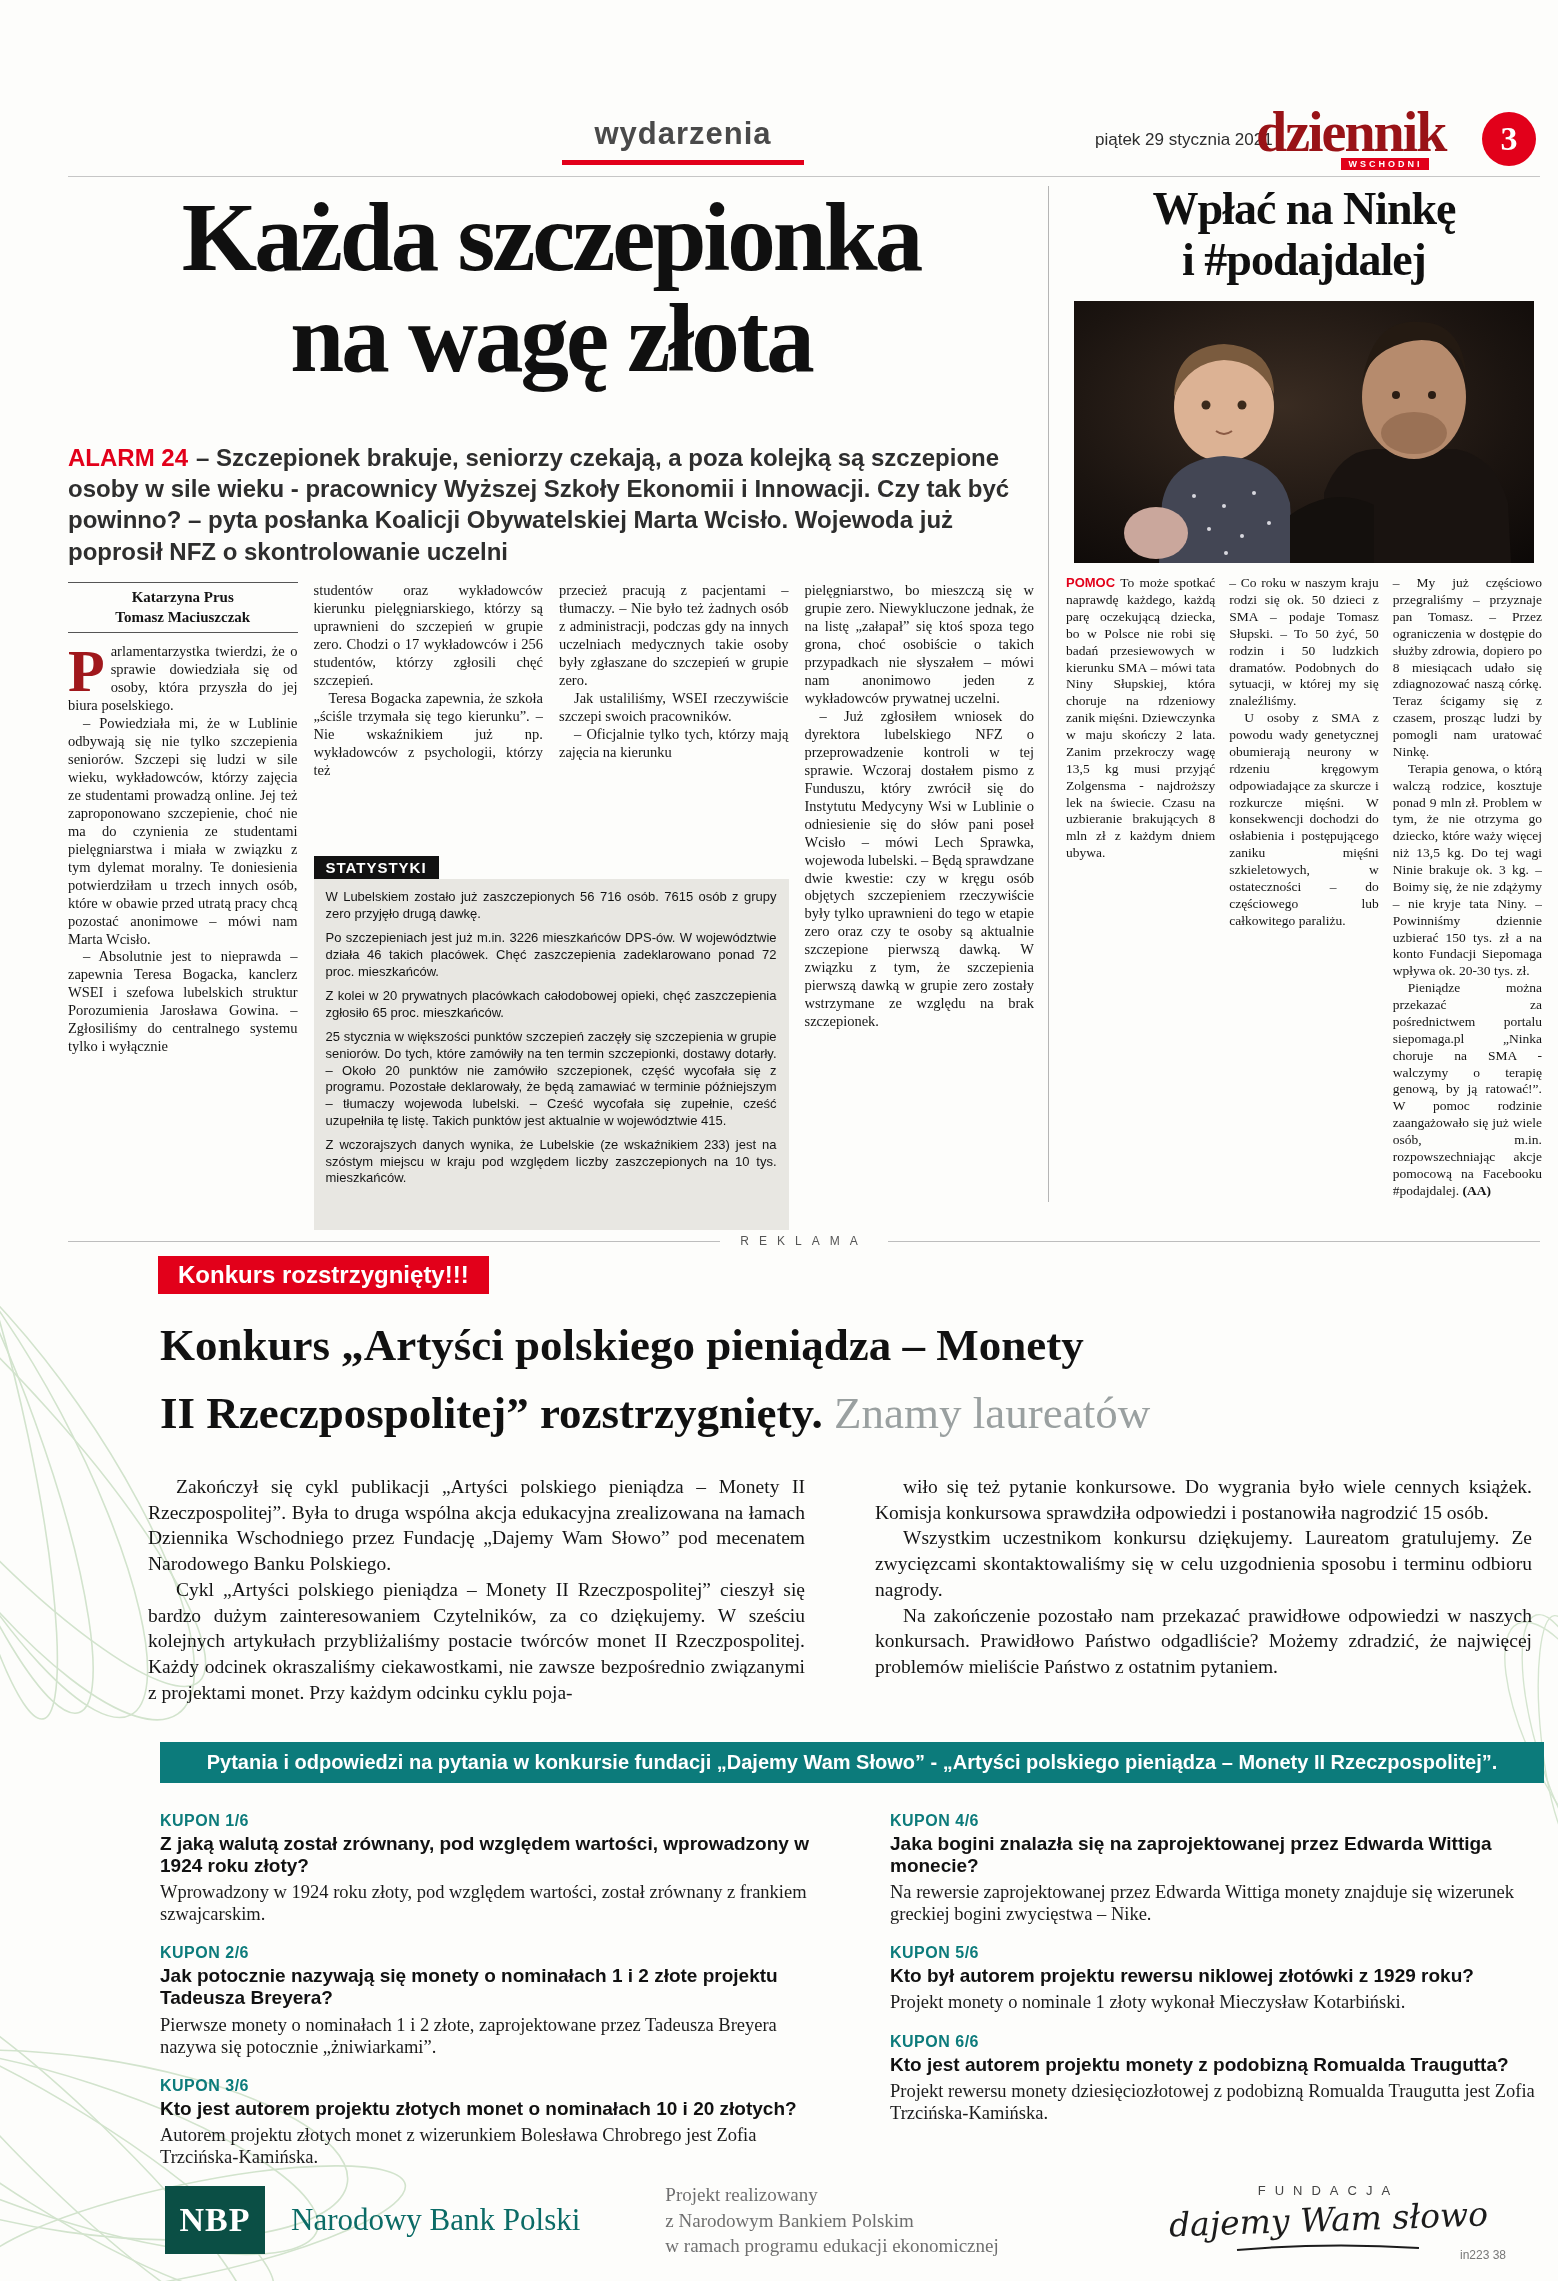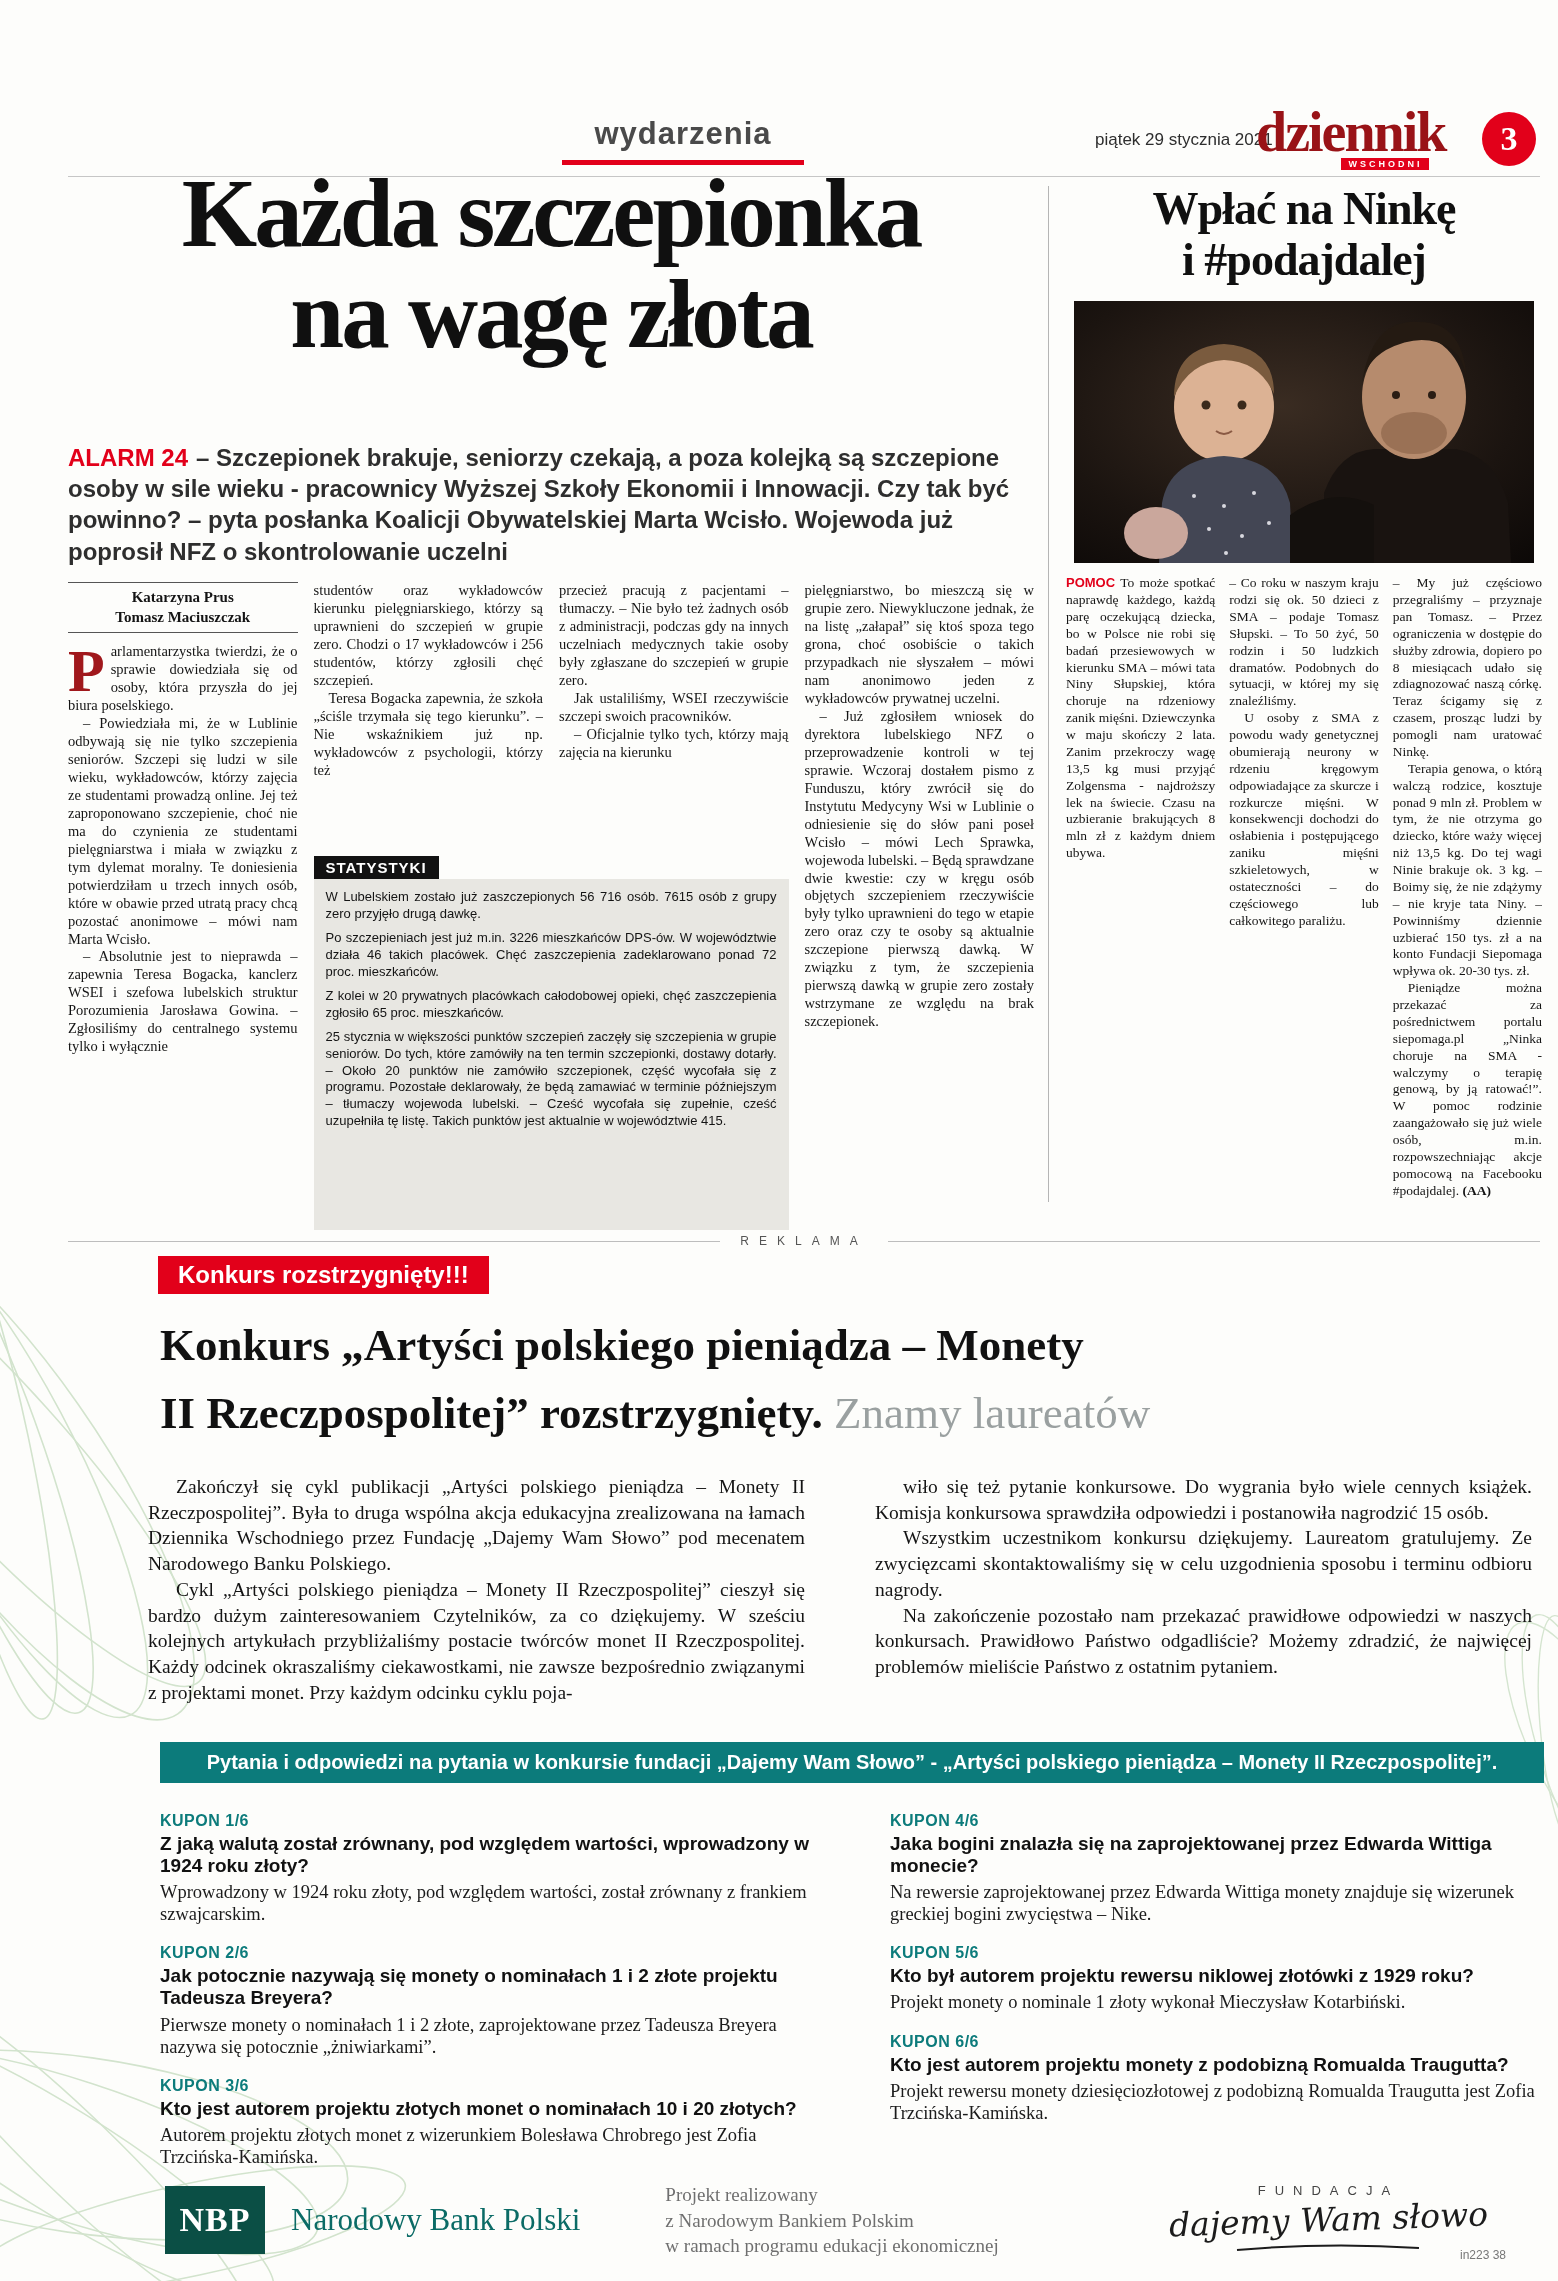--- a/index.html
+++ b/index.html
@@ -24,21 +24,21 @@
           font-size:56px; color:#991317; letter-spacing:-2px; }
   .logo-sub { position:absolute; right:16px; bottom:-6px; background:#e2001a; color:#fff;
           font-family:"Liberation Sans",sans-serif; font-size:9px; font-weight:bold;
           letter-spacing:3px; padding:1px 7px; }
   .page-circle { left:1482px; top:112px; width:54px; height:54px; border-radius:50%;
           background:#e2001a; color:#fff; display:flex; align-items:center; justify-content:center;
           font-family:"Liberation Serif",serif; font-size:34px; font-weight:bold; }
   .header-rule { left:68px; top:176px; width:1472px; height:1px; background:#c6c6c6; }
 
   
-  .vax-headline { left:68px; top:164px; width:966px; text-align:center;
+  .vax-headline { left:68px; top:188px; width:966px; text-align:center;
           font-size:97px; font-weight:bold; line-height:1.04; letter-spacing:-3px; color:#101010; }
   .vax-lead { left:68px; top:442px; width:975px;
           font-family:"Liberation Sans",sans-serif; font-size:24px; font-weight:600;
           line-height:1.3; color:#2e2e2e; }
   .lead-label { color:#e2001a; font-weight:bold; margin-right:8px; }
   .vax-cols { left:68px; top:582px; width:966px; height:648px; overflow:hidden;
           display:grid; grid-template-columns:repeat(4,1fr); grid-template-rows:274px auto;
           column-gap:16px; }
   .vax-cols p, .ninka-cols p { font-size:14.5px; line-height:1.24; text-align:justify; hyphens:auto; }
   .pi { text-indent:15px; }
@@ -185,20 +185,21 @@
       <p class="pi">Jak ustaliliśmy, WSEI rzeczywiście szczepi swoich pracowników.</p>
       <p class="pi">– Oficjalnie tylko tych, którzy mają zajęcia na kierunku</p>
     </div>
     <div class="statcell">
       <div class="stat-label">STATYSTYKI</div>
       <div class="stat-box">
         <p>W Lubelskiem zostało już zaszczepionych 56 716 osób. 7615 osób z grupy zero przyjęło drugą dawkę.</p>
         <p>Po szczepieniach jest już m.in. 3226 mieszkańców DPS-ów. W województwie działa 46 takich placówek. Chęć zaszczepienia zadeklarowano ponad 72 proc. mieszkańców.</p>
         <p>Z kolei w 20 prywatnych placówkach całodobowej opieki, chęć zaszczepienia zgłosiło 65 proc. mieszkańców.</p>
         <p>25 stycznia w większości punktów szczepień zaczęły się szczepienia w grupie seniorów. Do tych, które zamówiły na ten termin szczepionki, dostawy dotarły. – Około 20 punktów nie zamówiło szczepionek, część wycofała się z programu. Pozostałe deklarowały, że będą zamawiać w terminie późniejszym – tłumaczy wojewoda lubelski. – Cześć wycofała się zupełnie, cześć uzupełniła tę listę. Takich punktów jest aktualnie w województwie 415.</p>
+        <p>Z wczorajszych danych wynika, że Lubelskie (ze wskaźnikiem 233) jest na szóstym miejscu w kraju pod względem liczby zaszczepionych na 10 tys. mieszkańców.</p>
       </div>
     </div>
     <div class="colD">
       <p>pielęgniarstwo, bo mieszczą się w grupie zero. Niewykluczone jednak, że na listę „załapał” się ktoś spoza tego grona, choć osobiście o takich przypadkach nie słyszałem – mówi nam anonimowo jeden z wykładowców prywatnej uczelni.</p>
       <p class="pi">– Już zgłosiłem wniosek do dyrektora lubelskiego NFZ o przeprowadzenie kontroli w tej sprawie. Wczoraj dostałem pismo z Funduszu, który zwrócił się do Instytutu Medycyny Wsi w Lublinie o odniesienie się do słów pani poseł Wcisło – mówi Lech Sprawka, wojewoda lubelski. – Będą sprawdzane dwie kwestie: czy w kręgu osób objętych szczepieniem rzeczywiście były tylko uprawnieni do tego w etapie zero oraz czy te osoby są aktualnie szczepione pierwszą dawką. W związku z tym, że szczepienia pierwszą dawką w grupie zero zostały wstrzymane ze względu na brak szczepionek.</p>
     </div>
   </section>
 
   <div class="layer vdivider"></div>
 

